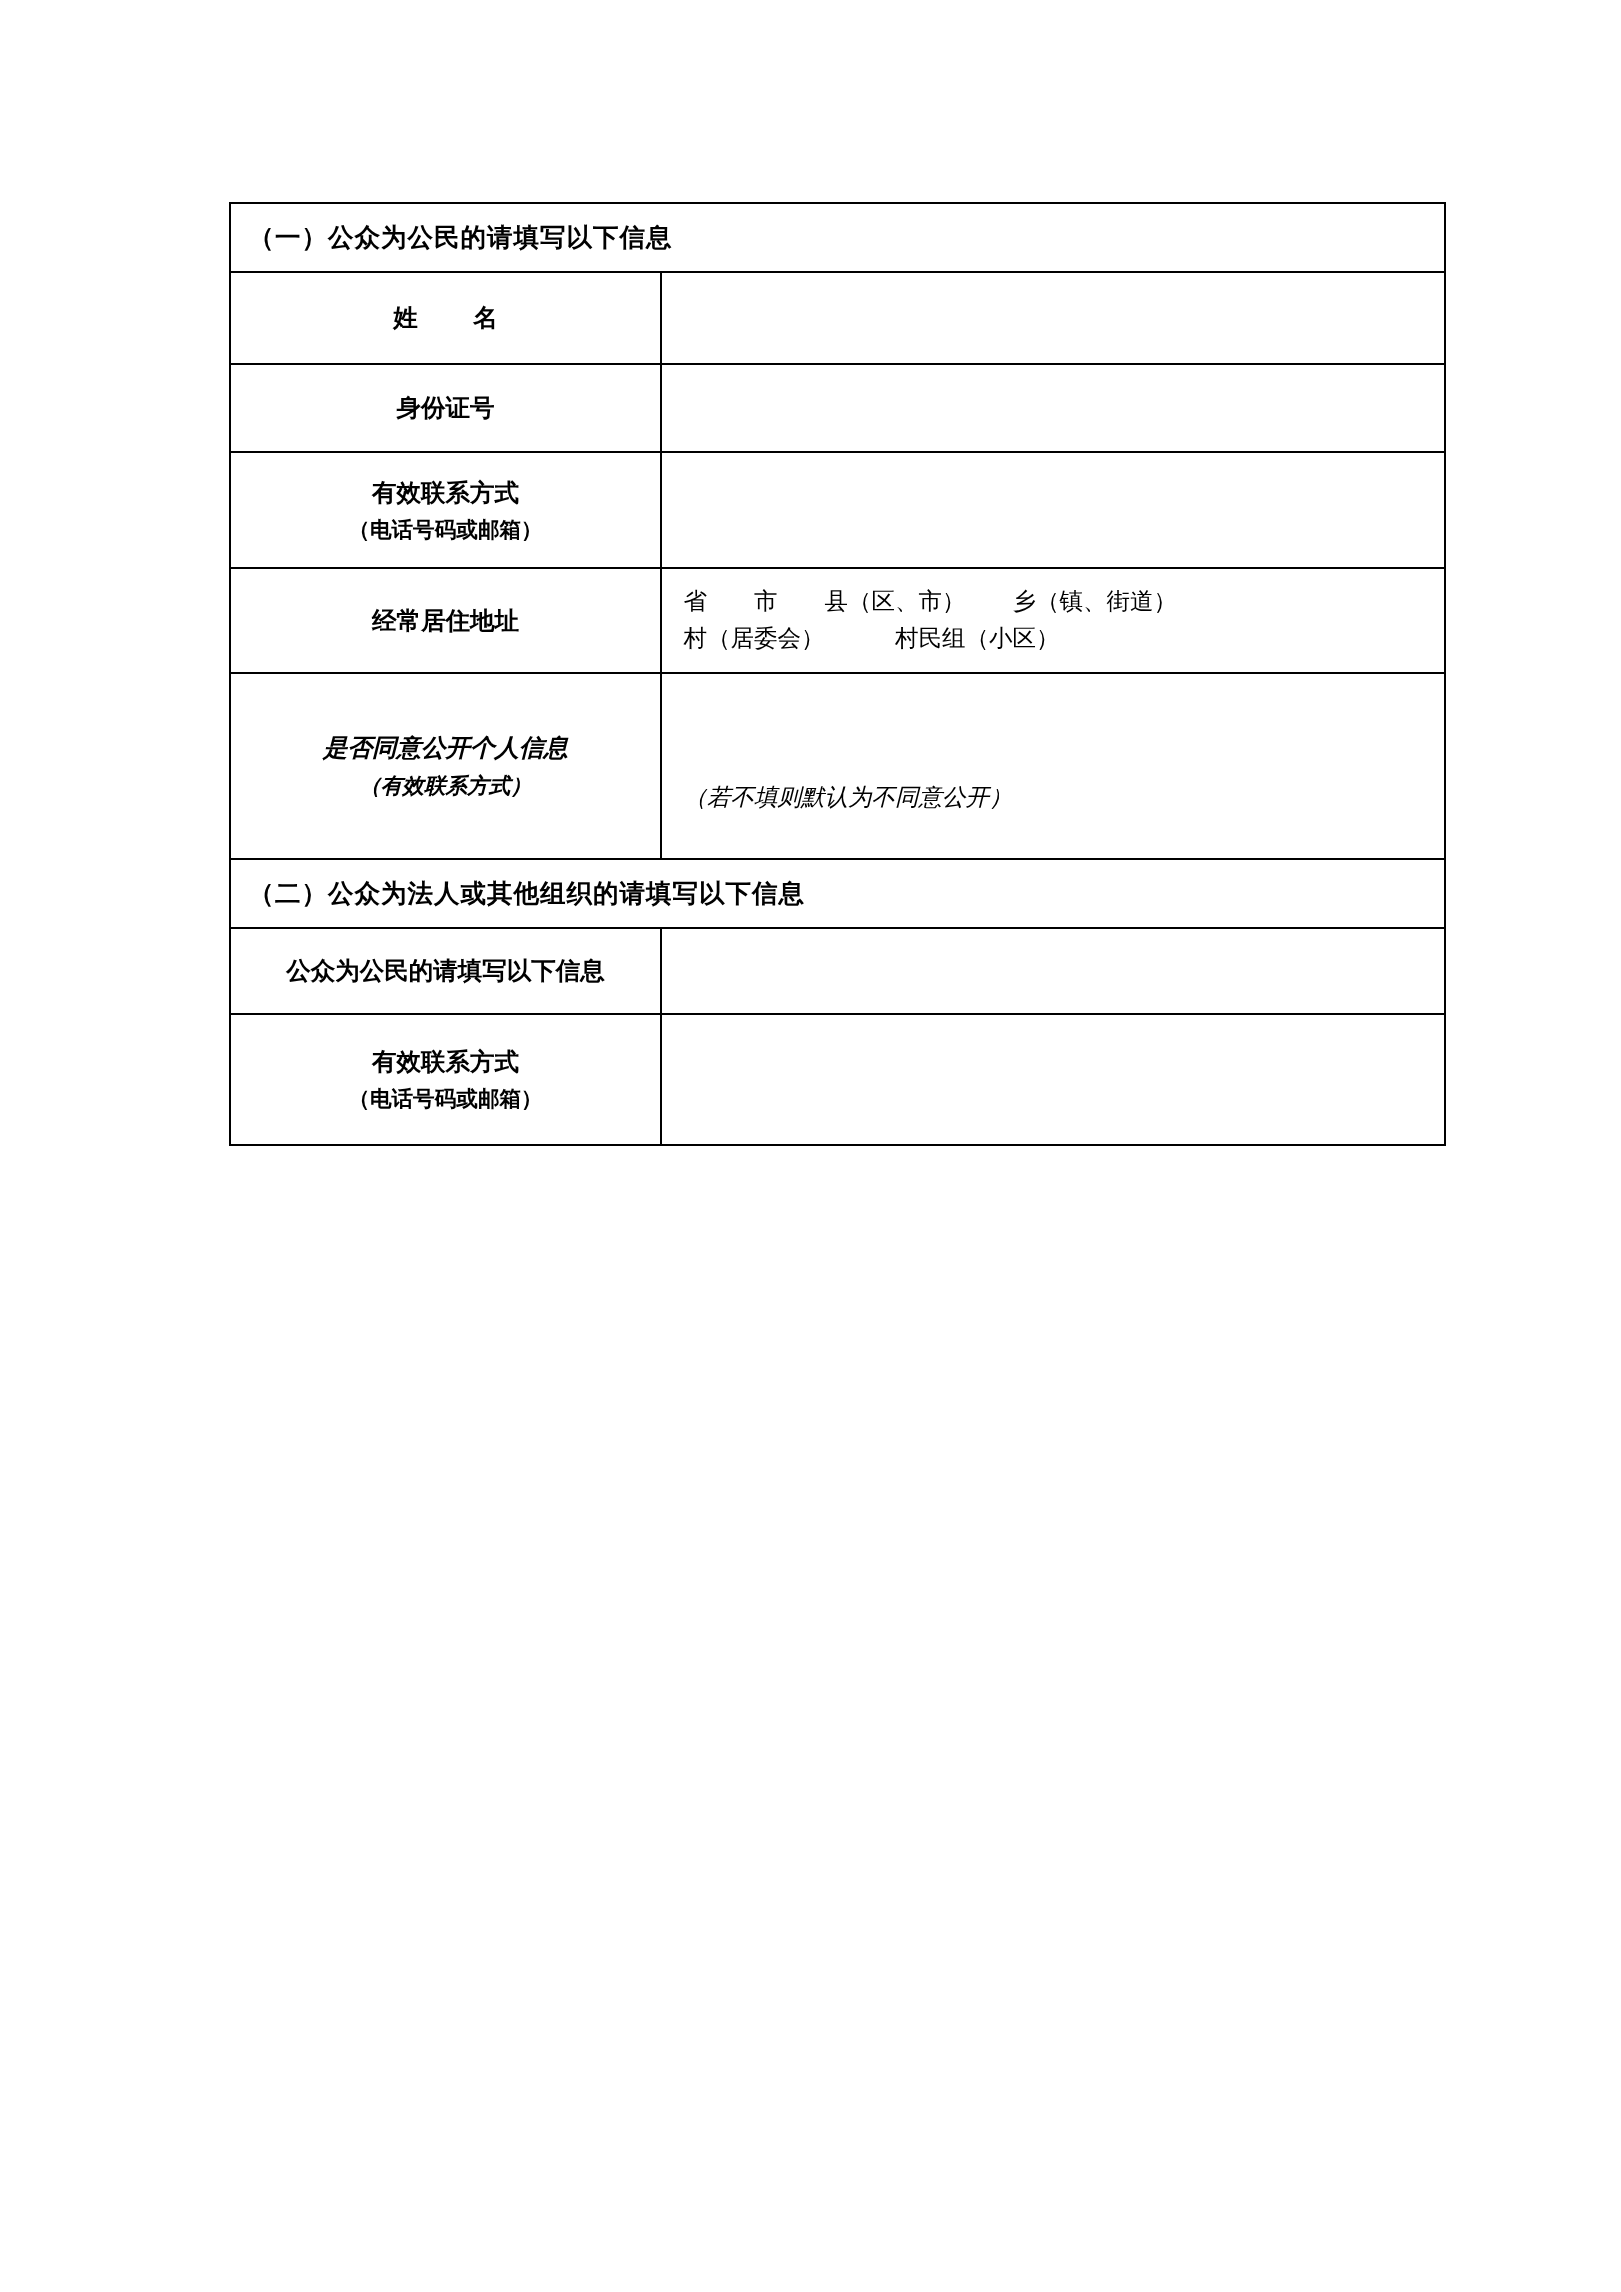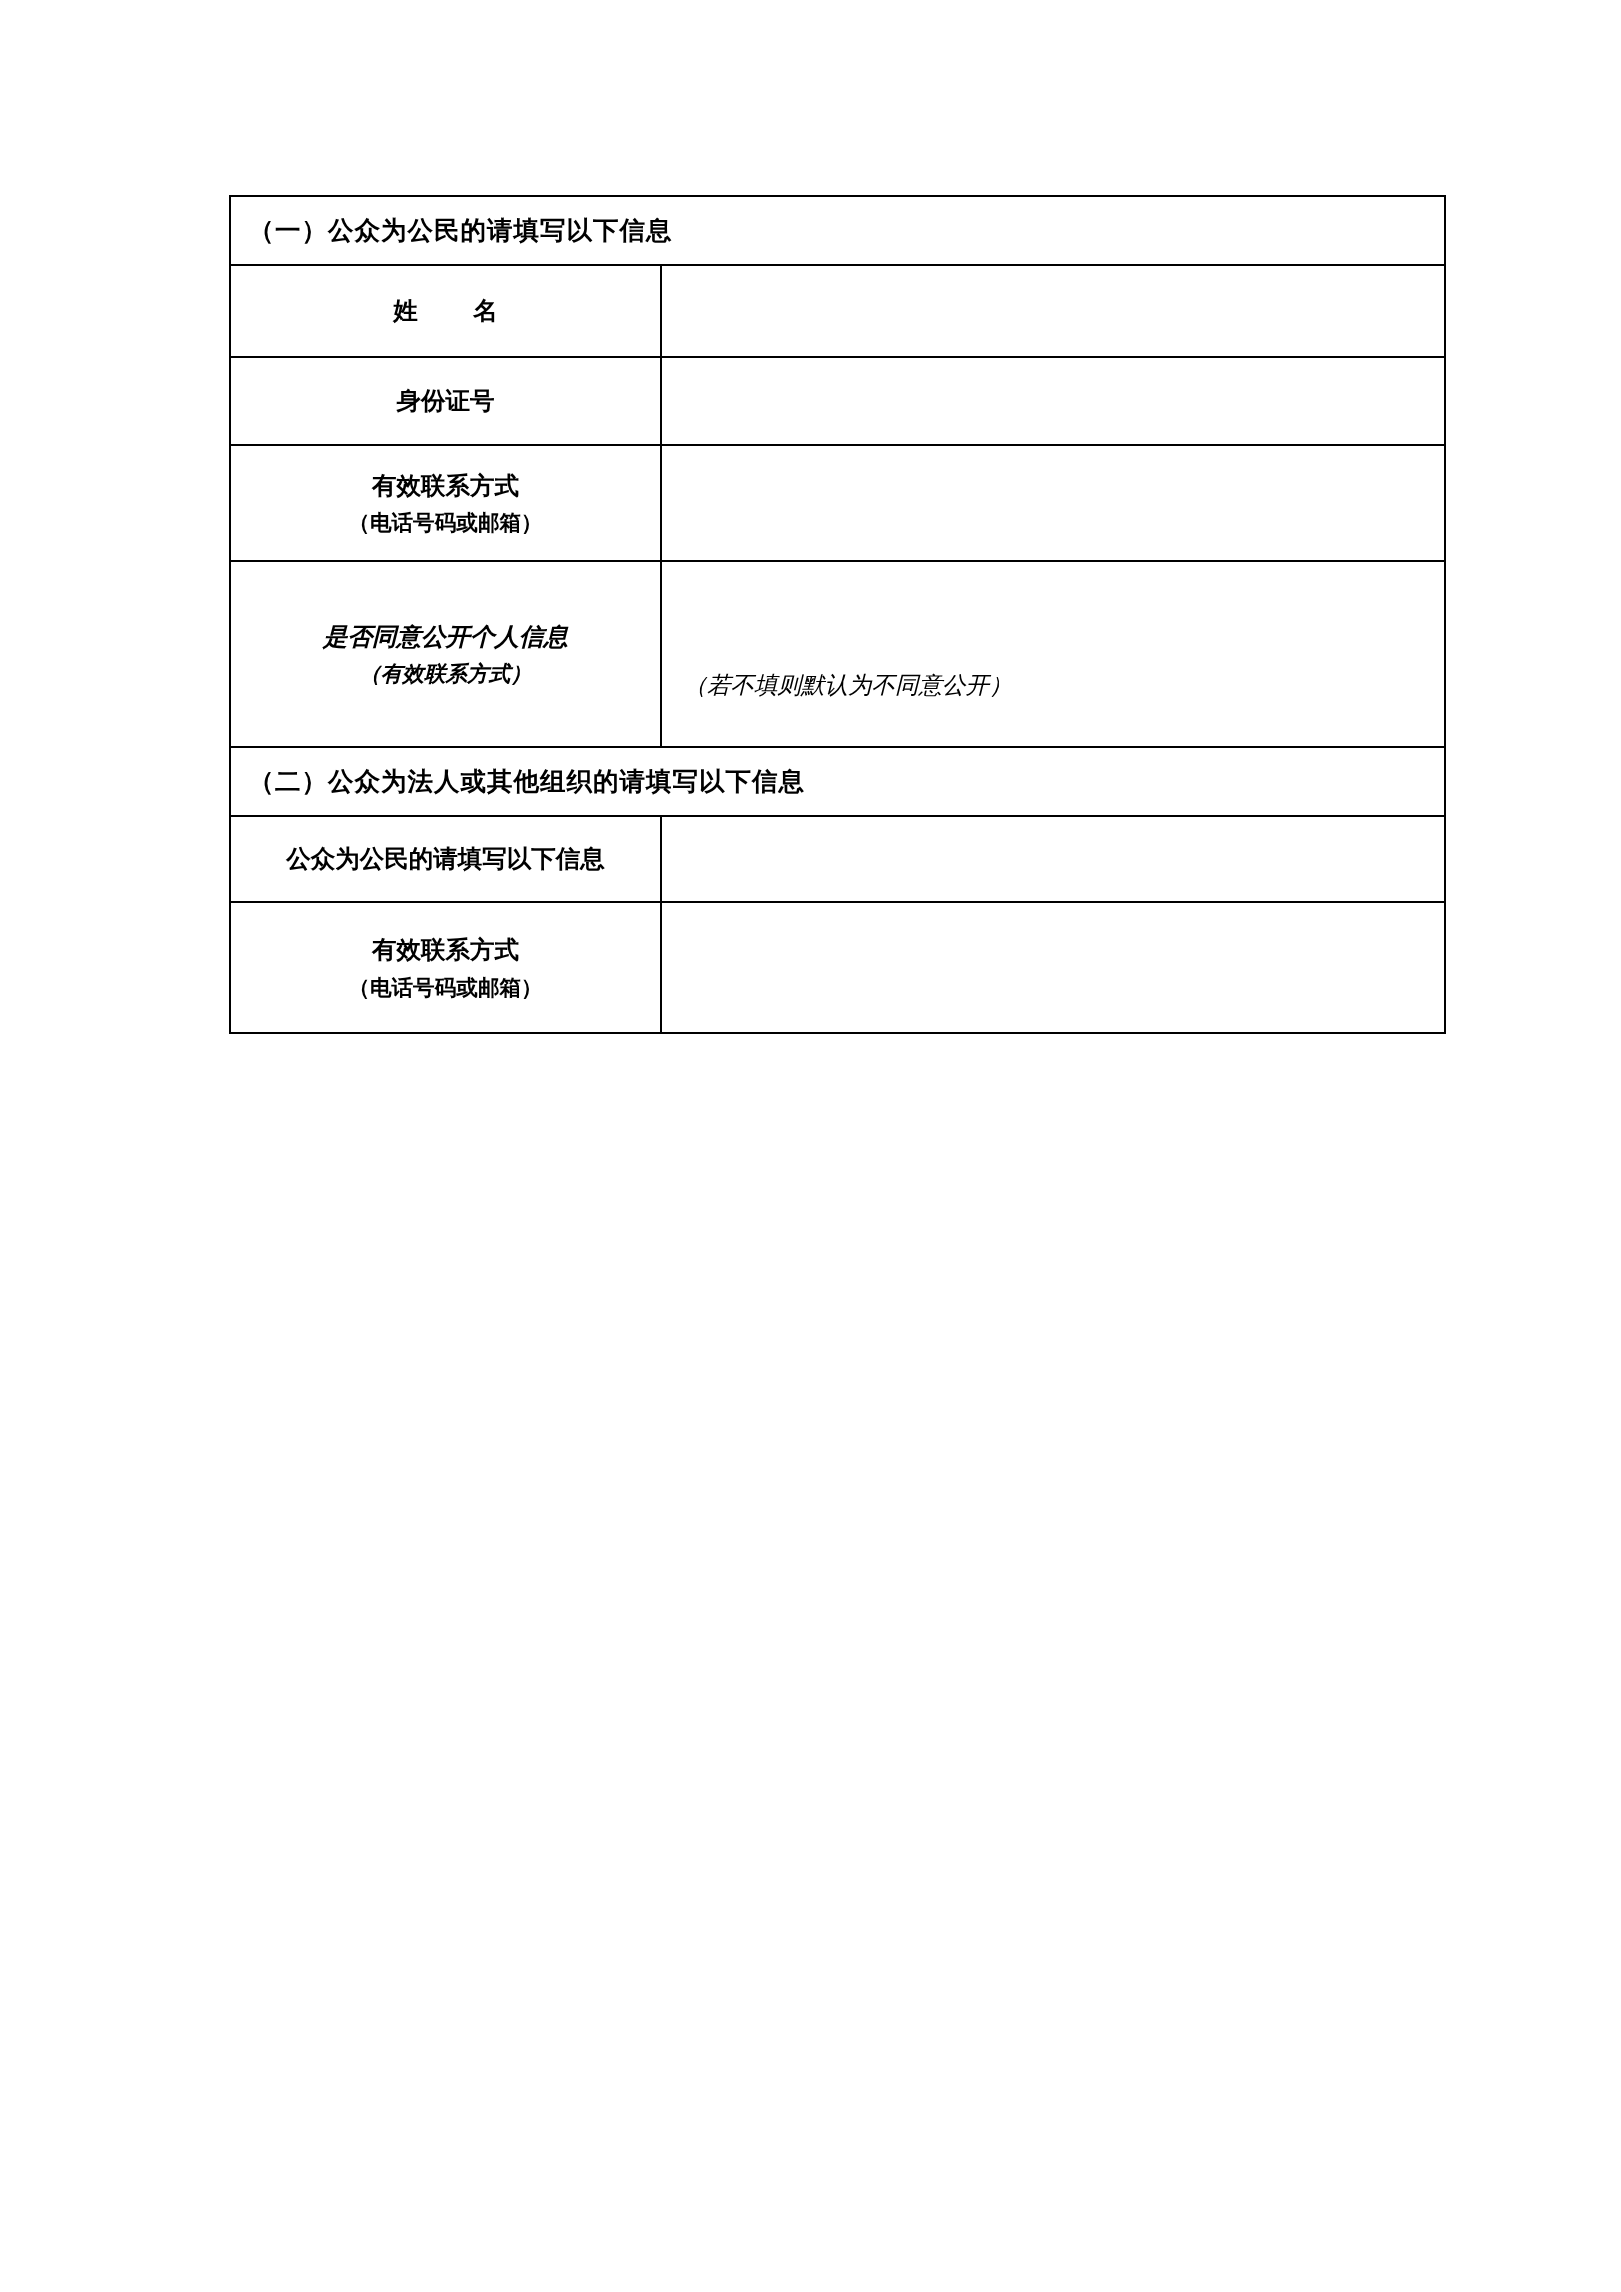--- a/index.html
+++ b/index.html
@@ -10,21 +10,21 @@
   body {
     width: 1621px;
     height: 2293px;
     font-family: "Liberation Serif", "DejaVu Serif", serif;
     color: #000000;
     position: relative;
   }
   .page {
     position: absolute;
     left: 0;
-    top: 9px;
+    top: 16px;
     width: 1621px;
     height: 2135px;
   }
   .form-table {
     position: absolute;
     left: 229px;
     top: 186px;
     width: 1215px;
     border-collapse: collapse;
     table-layout: fixed;
@@ -125,20 +125,29 @@
       </tr>
 
       <tr class="r-contact">
         <td class="label-cell">
           <span>有效联系方式</span>
           <span class="sub">（电话号码或邮箱）</span>
         </td>
         <td class="value-cell"></td>
       </tr>
 
+      <tr class="r-addr">
+        <td class="label-cell">
+          <span>经常居住地址</span>
+        </td>
+        <td class="value-cell">
+          <span class="line">省　　市　　县（区、市）　　乡（镇、街道）</span>
+          <span class="line">村（居委会）　　　村民组（小区）</span>
+        </td>
+      </tr>
 
       <tr class="r-agree">
         <td class="label-cell">
           <span>是否同意公开个人信息</span>
           <span class="sub">（有效联系方式）</span>
         </td>
         <td class="value-cell bottom-note">
           <span class="line">（若不填则默认为不同意公开）</span>
         </td>
       </tr>

